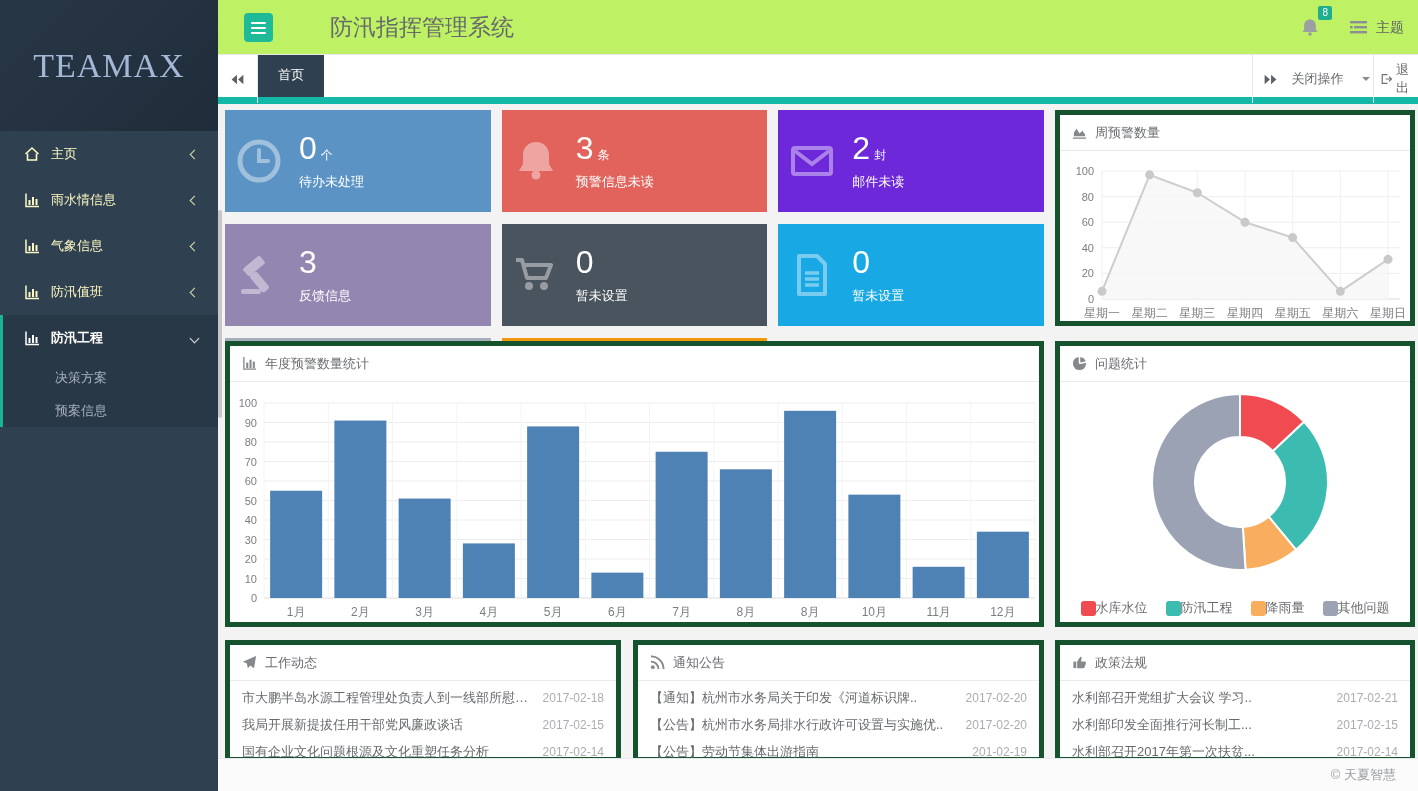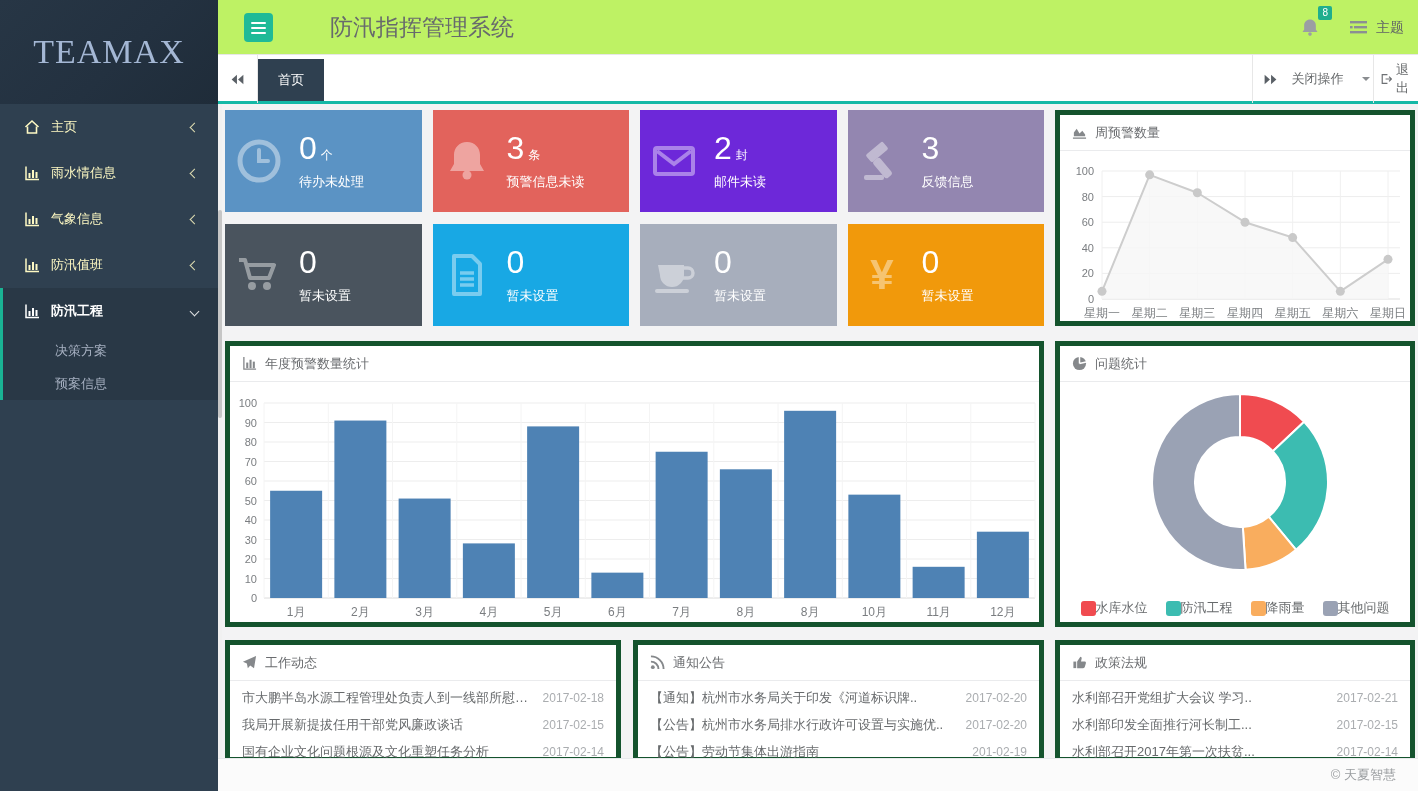--- a/index.html
+++ b/index.html
@@ -1,21 +1,21 @@
 <!DOCTYPE html>
 <html><head>
 <meta charset="utf-8">
 <style>
   * { margin:0; padding:0; box-sizing:border-box; }
   html,body { width:1418px; height:791px; overflow:hidden;
     font-family:"Liberation Sans","DejaVu Sans",sans-serif; background:#f3f3f4; }
 
   
   #sidebar { position:absolute; left:0; top:0; width:218px; height:791px; background:#2f4050; z-index:5; }
-  .logo { height:104px; display:flex; align-items:center; justify-content:center;
+  .logo { height:131px; display:flex; align-items:center; justify-content:center;
     background:linear-gradient(135deg,#273645 0%,#233140 55%,#1f2c39 100%); }
   .logo-text { font-family:"Liberation Serif","DejaVu Serif",serif; font-size:34px; color:#a4b7d4; letter-spacing:1px; }
   .nav-item { height:46px; display:flex; align-items:center; padding:0 20px 0 24px; color:#fef9c3; font-size:13px; cursor:pointer; }
   .nav-item .nicon { width:16px; height:16px; margin-right:11px; flex:0 0 auto; }
   .nav-item .nlabel { flex:1; }
   .nav-group.active { background:#293846; border-left:3px solid #1ab394; }
   .nav-group.active .nav-item { padding-left:21px; color:#ffffff; font-weight:bold; }
   .sub-item { height:33px; display:flex; align-items:center; padding-left:52px; color:#a7b1c2; font-size:13px; cursor:pointer; }
   .chev { display:inline-block; width:7px; height:7px; border-right:1.6px solid currentColor; border-bottom:1.6px solid currentColor; opacity:.85; }
   .chev.left { transform:rotate(135deg); }
@@ -27,40 +27,40 @@
     display:flex; flex-direction:column; justify-content:center; align-items:center; gap:3px; cursor:pointer; }
   .hamburger i { display:block; width:15px; height:2px; background:#fff; border-radius:1px; }
   .app-title { position:absolute; left:112px; top:0; height:55px; line-height:55px; font-size:23px; color:#676a6c; }
   .topbar-right { position:absolute; right:0; top:0; height:55px; display:flex; align-items:center; gap:28px; padding-right:14px; }
   .bell-wrap { position:relative; width:22px; height:26px; cursor:pointer; }
   .badge { position:absolute; right:-10px; top:-9px; background:#1fae8e; color:#fff; font-size:10px; line-height:14px;
     padding:0 4px; border-radius:2px; }
   .theme-btn { display:flex; align-items:center; gap:7px; color:#5f6366; font-size:14px; cursor:pointer; }
 
   
-  #tabbar { position:absolute; left:218px; top:55px; width:1200px; height:49px; background:#fff; border-bottom:3px solid #14b8a6; }
+  #tabbar { position:absolute; left:218px; top:55px; width:1200px; height:49px; background:#fff; border-bottom:7px solid #14b8a6;font-family:Liberation Mono, monospace; }
   .tab-prev { position:absolute; left:0; top:0; width:40px; height:48px; border-right:1px solid #e7e7e7;
     display:flex; align-items:center; justify-content:center; cursor:pointer; }
   .tab-active { position:absolute; left:40px; bottom:0; height:42px; line-height:42px; padding:0 20px;
     background:#2f4050; color:#fff; font-size:13px; cursor:pointer; }
   .tab-next { position:absolute; left:1034px; top:0; width:36px; height:48px; border-left:1px solid #e7e7e7;
     display:flex; align-items:center; justify-content:center; cursor:pointer; }
   .close-ops { position:absolute; left:1070px; top:0; width:85px; height:48px; display:flex; align-items:center;
     justify-content:center; gap:18px; font-size:13px; color:#676a6c; cursor:pointer; }
   .caret-down { width:0; height:0; border:4px solid transparent; border-top-color:#8a8d90; margin-top:4px; }
   .logout-btn { position:absolute; left:1155px; top:0; width:45px; height:48px; border-left:1px solid #e7e7e7;
     display:flex; align-items:center; justify-content:flex-start; gap:4px; padding-left:6px; font-size:13px; color:#676a6c; cursor:pointer; overflow:hidden; }
 
   
   #content { position:absolute; left:218px; top:104px; width:1200px; height:654px; background:#f3f3f4; }
   .vscroll { position:absolute; left:0; top:0; width:4px; height:654px; background:#f1f1f1; }
   .vscroll .thumb { position:absolute; left:0; top:106px; width:4px; height:208px; background:#c6c6c6; border-radius:2px; }
 
   .cards { position:absolute; left:7px; top:6px; width:819px; display:grid;
-    grid-template-columns:repeat(4,1fr); grid-template-rows:102px 102px; gap:12px 11px; }
+    grid-template-columns:repeat(3,1fr); grid-template-rows:102px 102px; gap:12px 11px; }
   .stat-card { display:flex; align-items:center; color:#fff; cursor:pointer; }
   .stat-card .cicon { width:48px; height:48px; margin:0 16px 0 10px; opacity:.42; flex:0 0 auto; }
   .stat-card .num { font-size:32px; line-height:34px; }
   .stat-card .unit { font-size:12px; margin-left:4px; }
   .stat-card .lbl { font-size:13px; margin-top:8px; }
 
   .panel { position:absolute; background:#fff; border:5px solid #14532d; }
   .p-head { height:36px; display:flex; align-items:center; gap:8px; padding:0 12px;
     border-bottom:1px solid #eaebed; color:#6a6c6f; font-size:13px; }
   .p-head svg { color:#85888b; }

